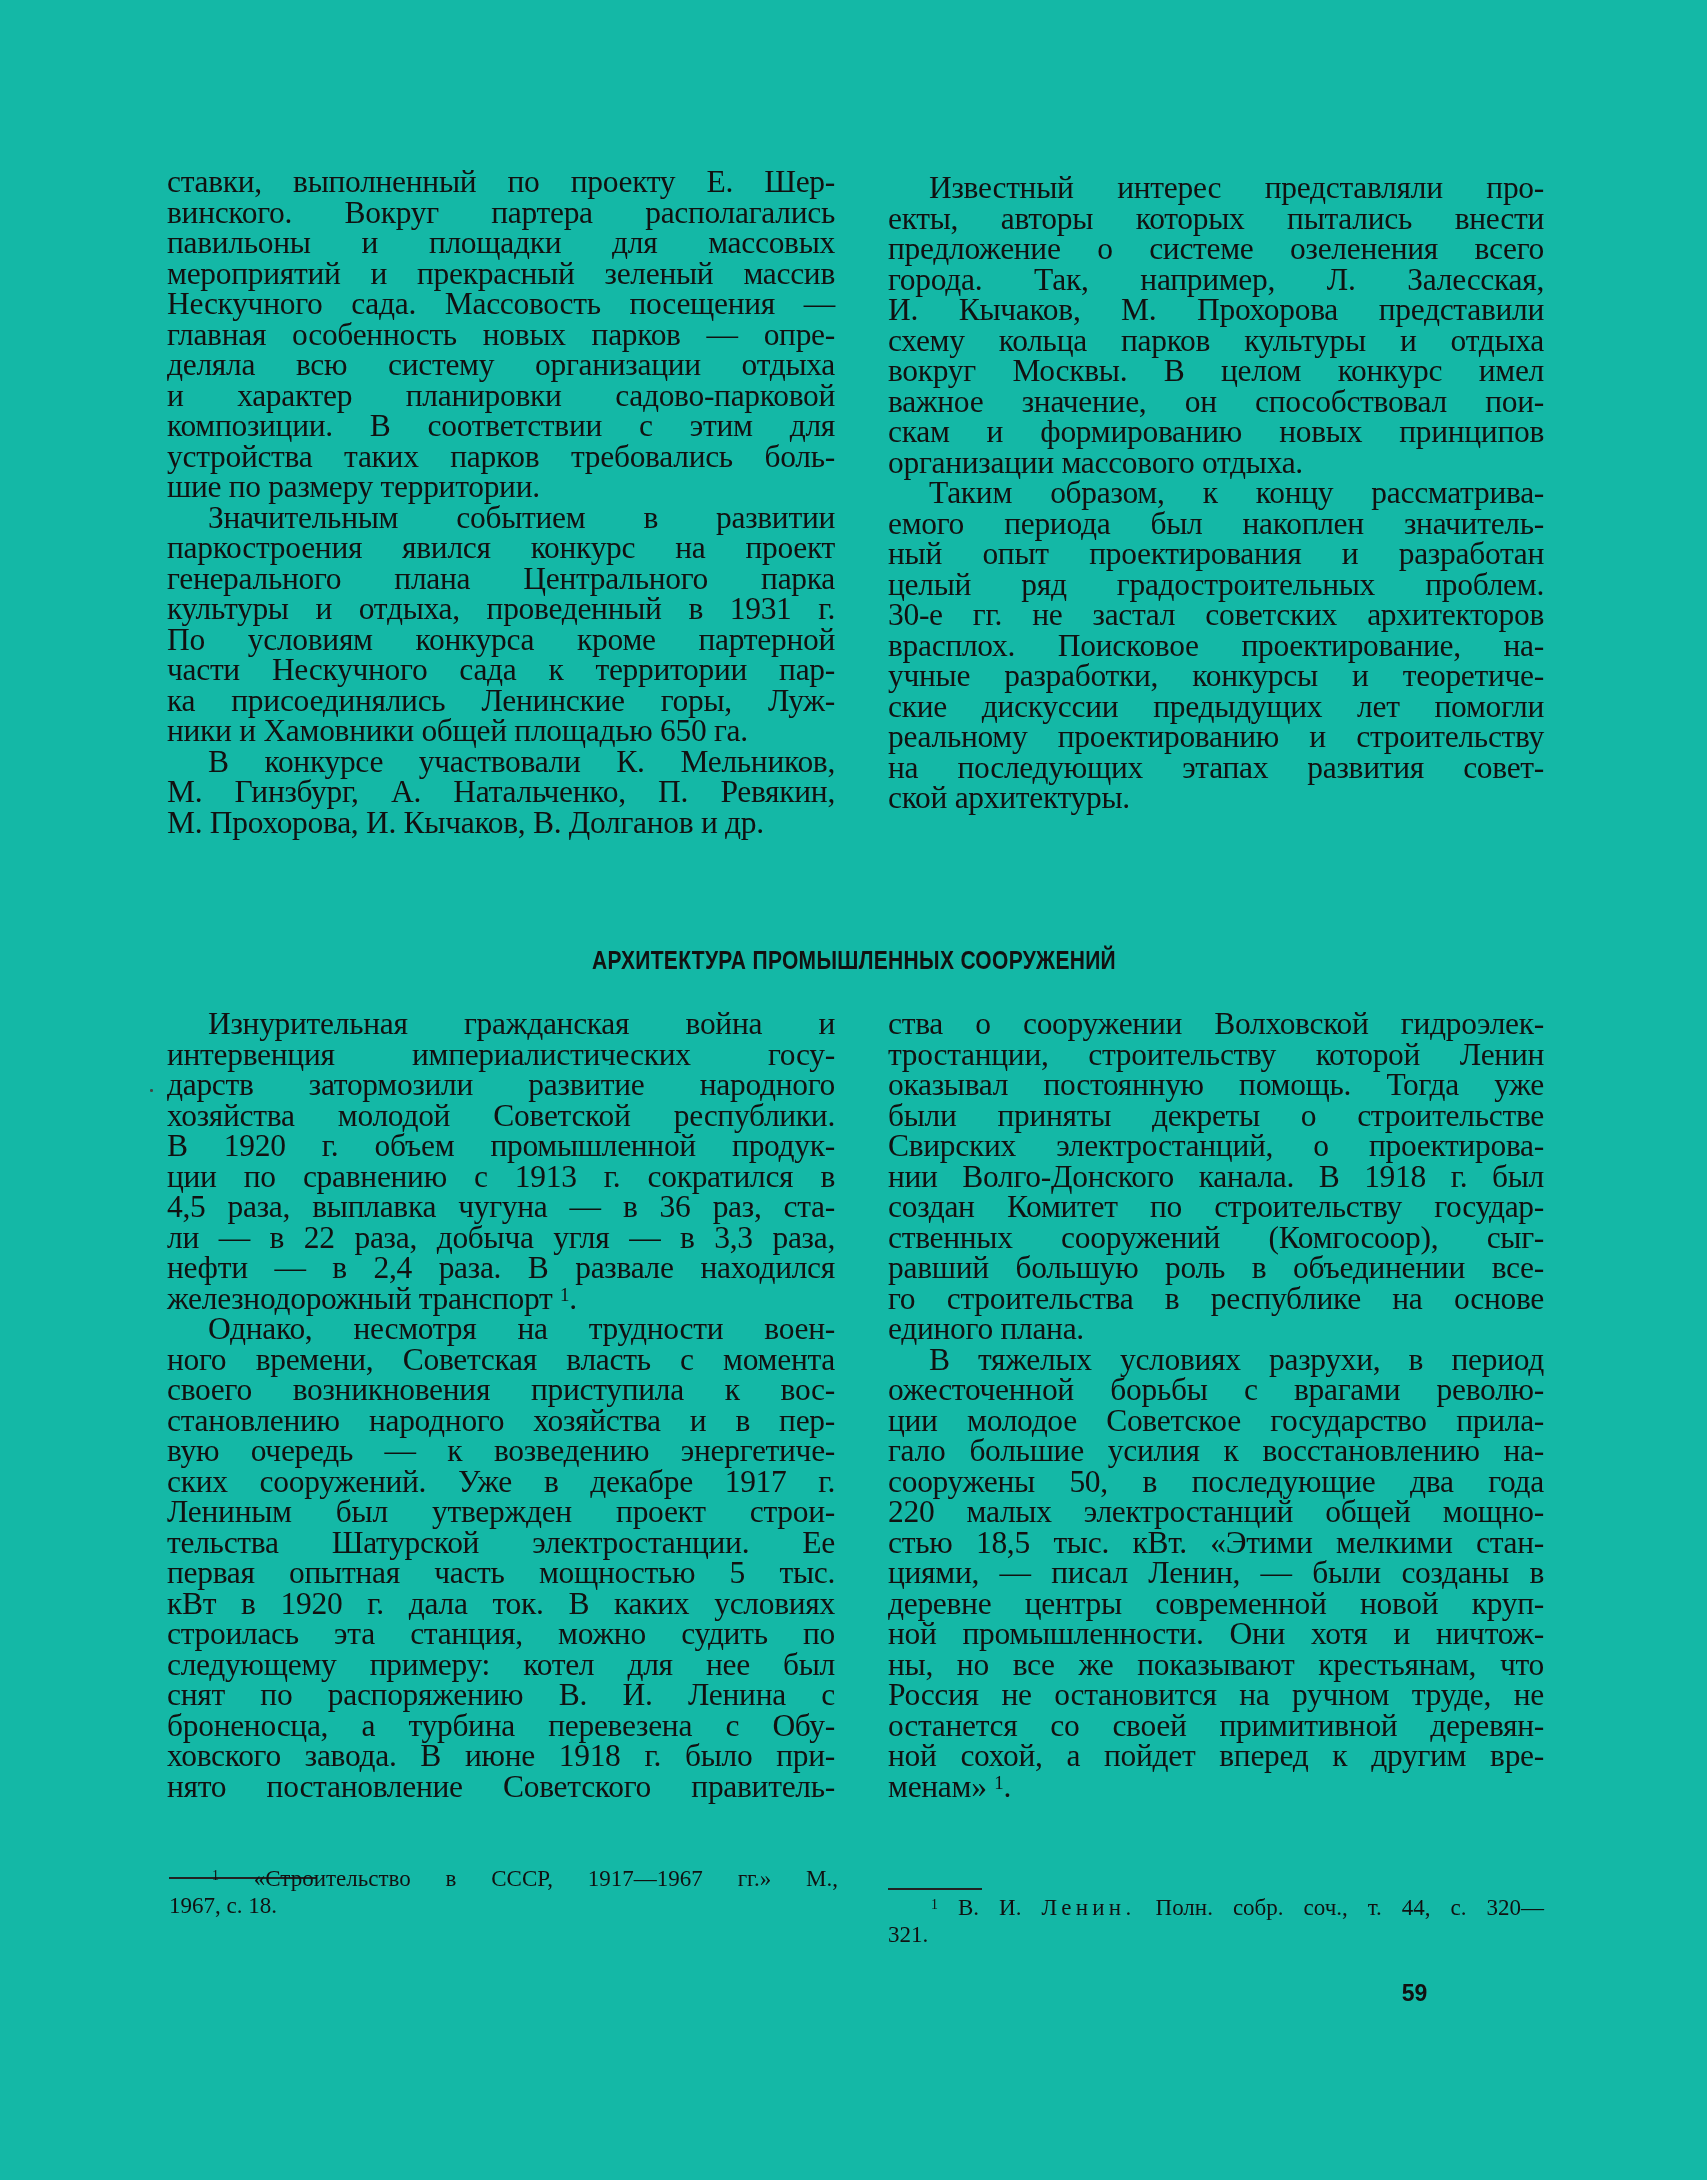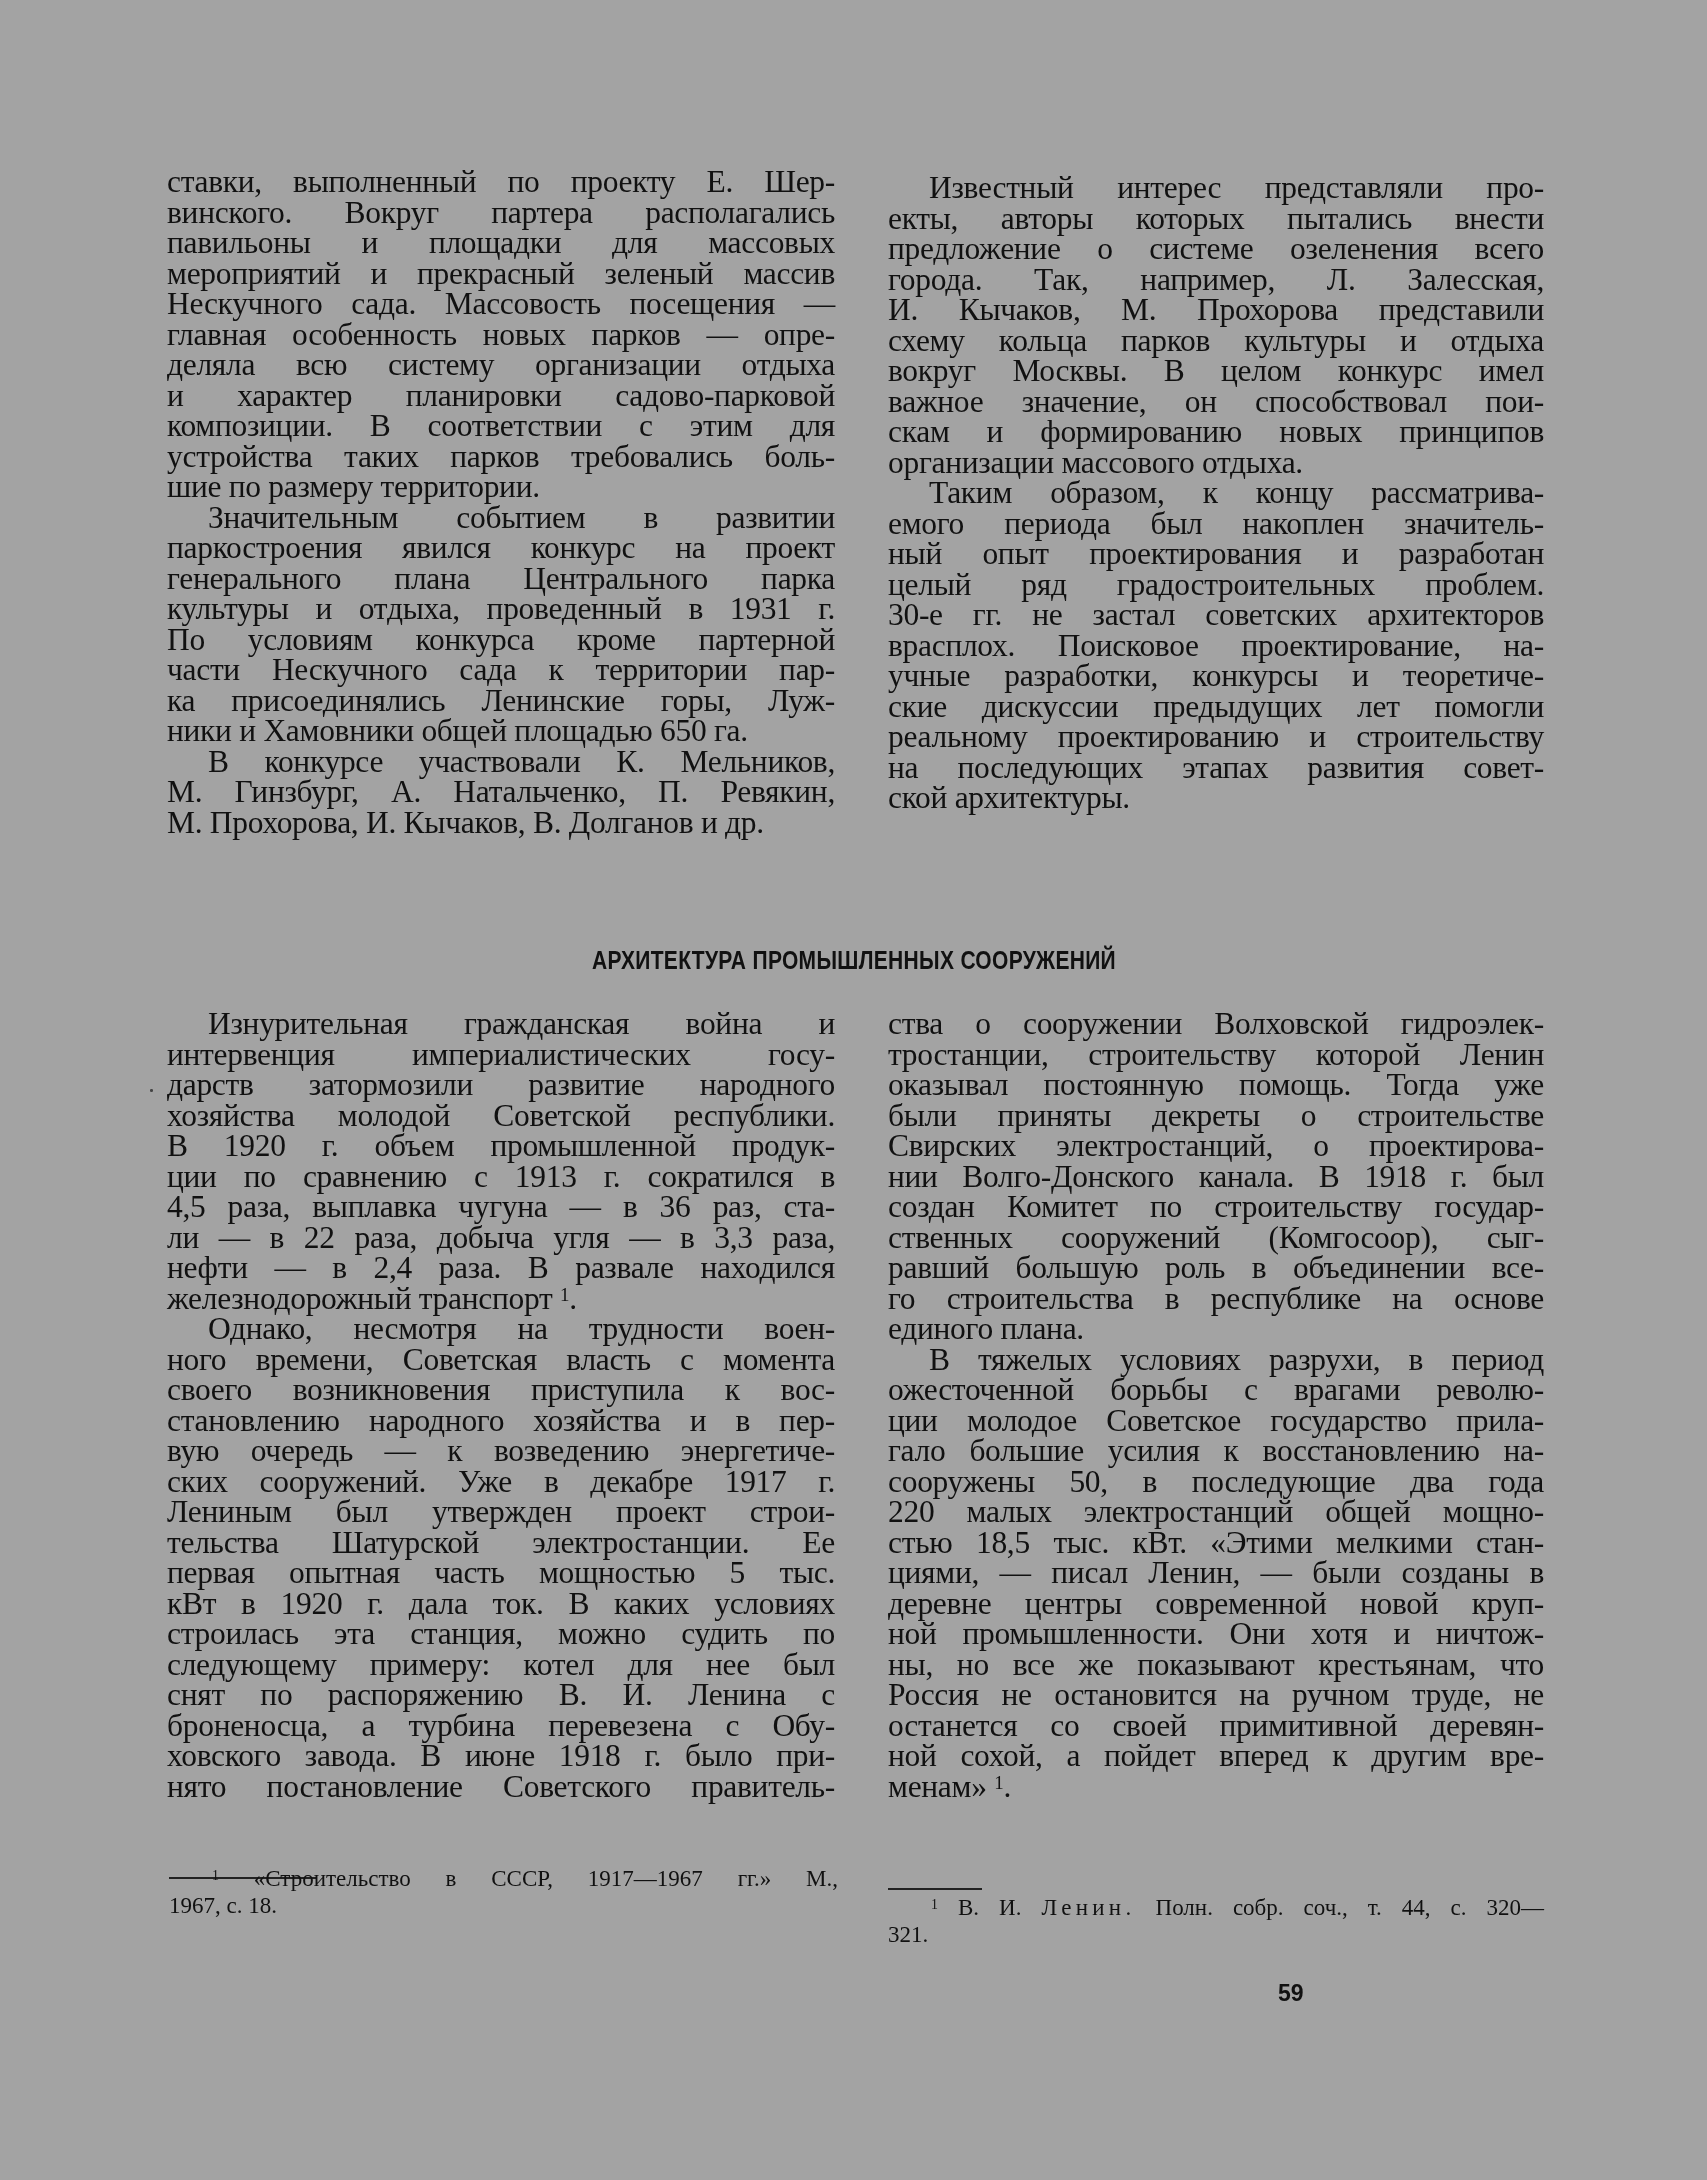--- a/index.html
+++ b/index.html
@@ -1,17 +1,17 @@
 <!DOCTYPE html>
 <html style="font-size:13.6px"><head>
 <meta charset="utf-8">
 <style>
   html, body { margin: 0; padding: 0; background: #ffffff; }
   body { width: 1708px; height: 2181px; position: relative; overflow: hidden; color: #111; }
-  .page { position: absolute; left: 0; top: 0; width: 1708px; height: 2181px; background: #a3a3a3; }
+  .page { position: absolute; left: 0; top: 0; width: 1708px; height: 2181px; background: #14b8a6; }
   .col {
     position: absolute;
     font-family: "Liberation Serif", "DejaVu Serif", serif;
     font-size: 31.5px;
     line-height: 30.5px;
     transform-origin: left top;
   }
   .col .ln {
     display: block;
     white-space: nowrap;
@@ -48,21 +48,21 @@
     line-height: 27px;
   }
   .footnote .ln { display: block; white-space: nowrap; text-align: justify; text-align-last: justify; }
   .footnote .ln.last { text-align-last: left; }
   .footnote .ln.indent { padding-left: 43px; }
   #fn-left  { left: 169px; top: 1865px; width: 669px; }
   #fn-right { left: 888px; top: 1894px; width: 656px; }
   .spaced { letter-spacing: 4.3px; }
   sup { font-size: 60%; vertical-align: top; position: relative; top: -3.4px; }
   .page-number {
-    position: absolute; left: 1278px; top: 1980px; width: 273px; text-align: left;
+    position: absolute; left: 1278px; top: 1980px; width: 273px; text-align: center;
     font-family: "Liberation Sans", "DejaVu Sans", sans-serif; font-weight: bold; font-size: 23px;
   }
   .stray-dot { position: absolute; left: 150px; top: 1089px; width: 2.6px; height: 2.6px; background: #444; border-radius: 50%; }
 </style>
 </head>
 <body>
 
 <div class="page">
 
   <div class="col" id="col-top-left">

